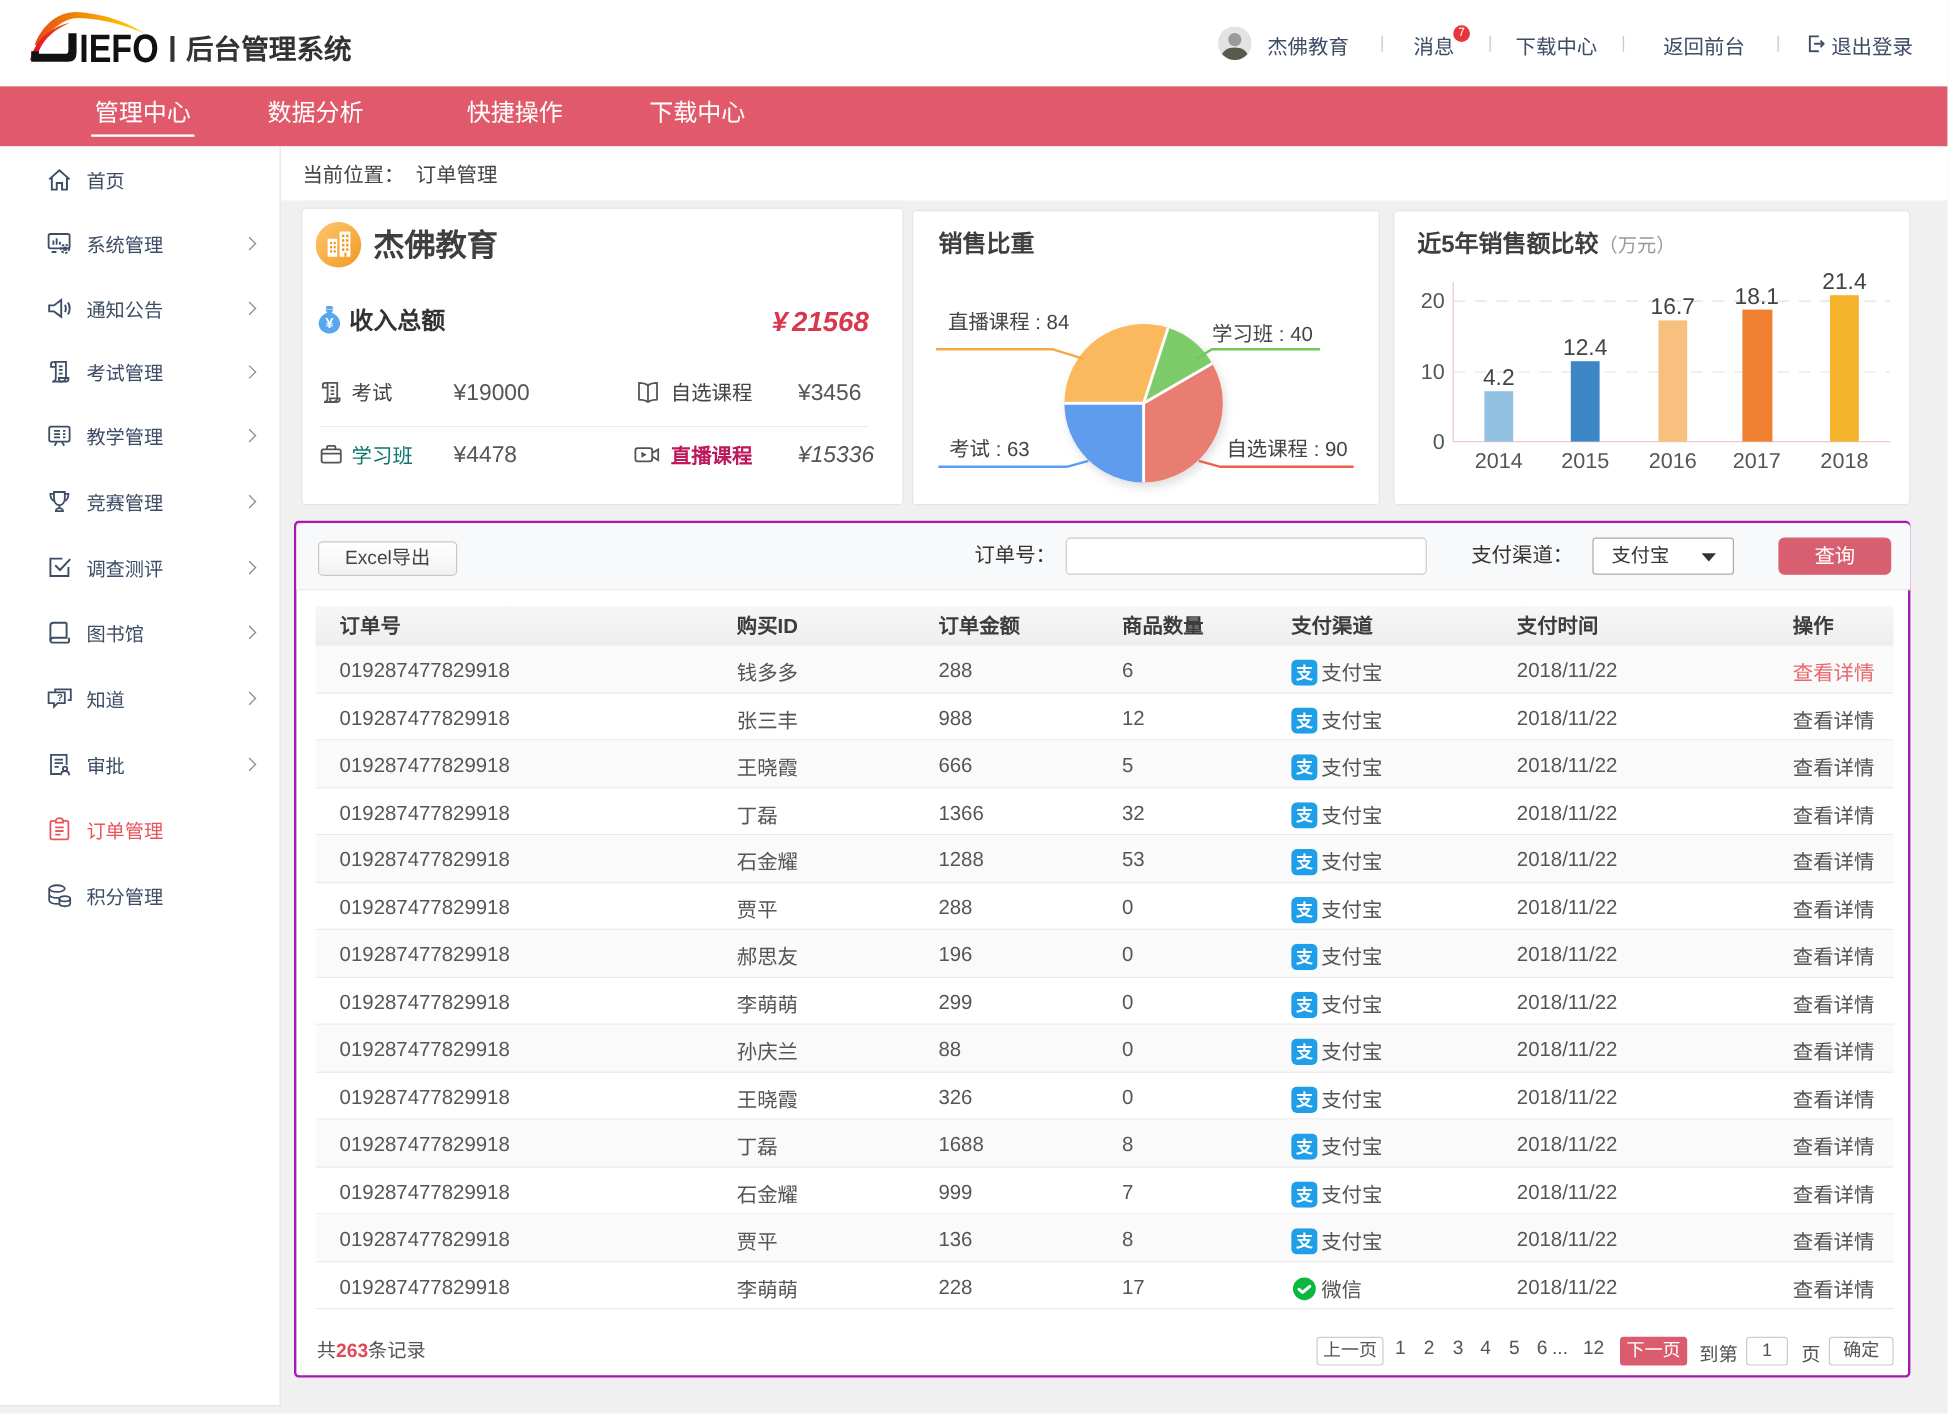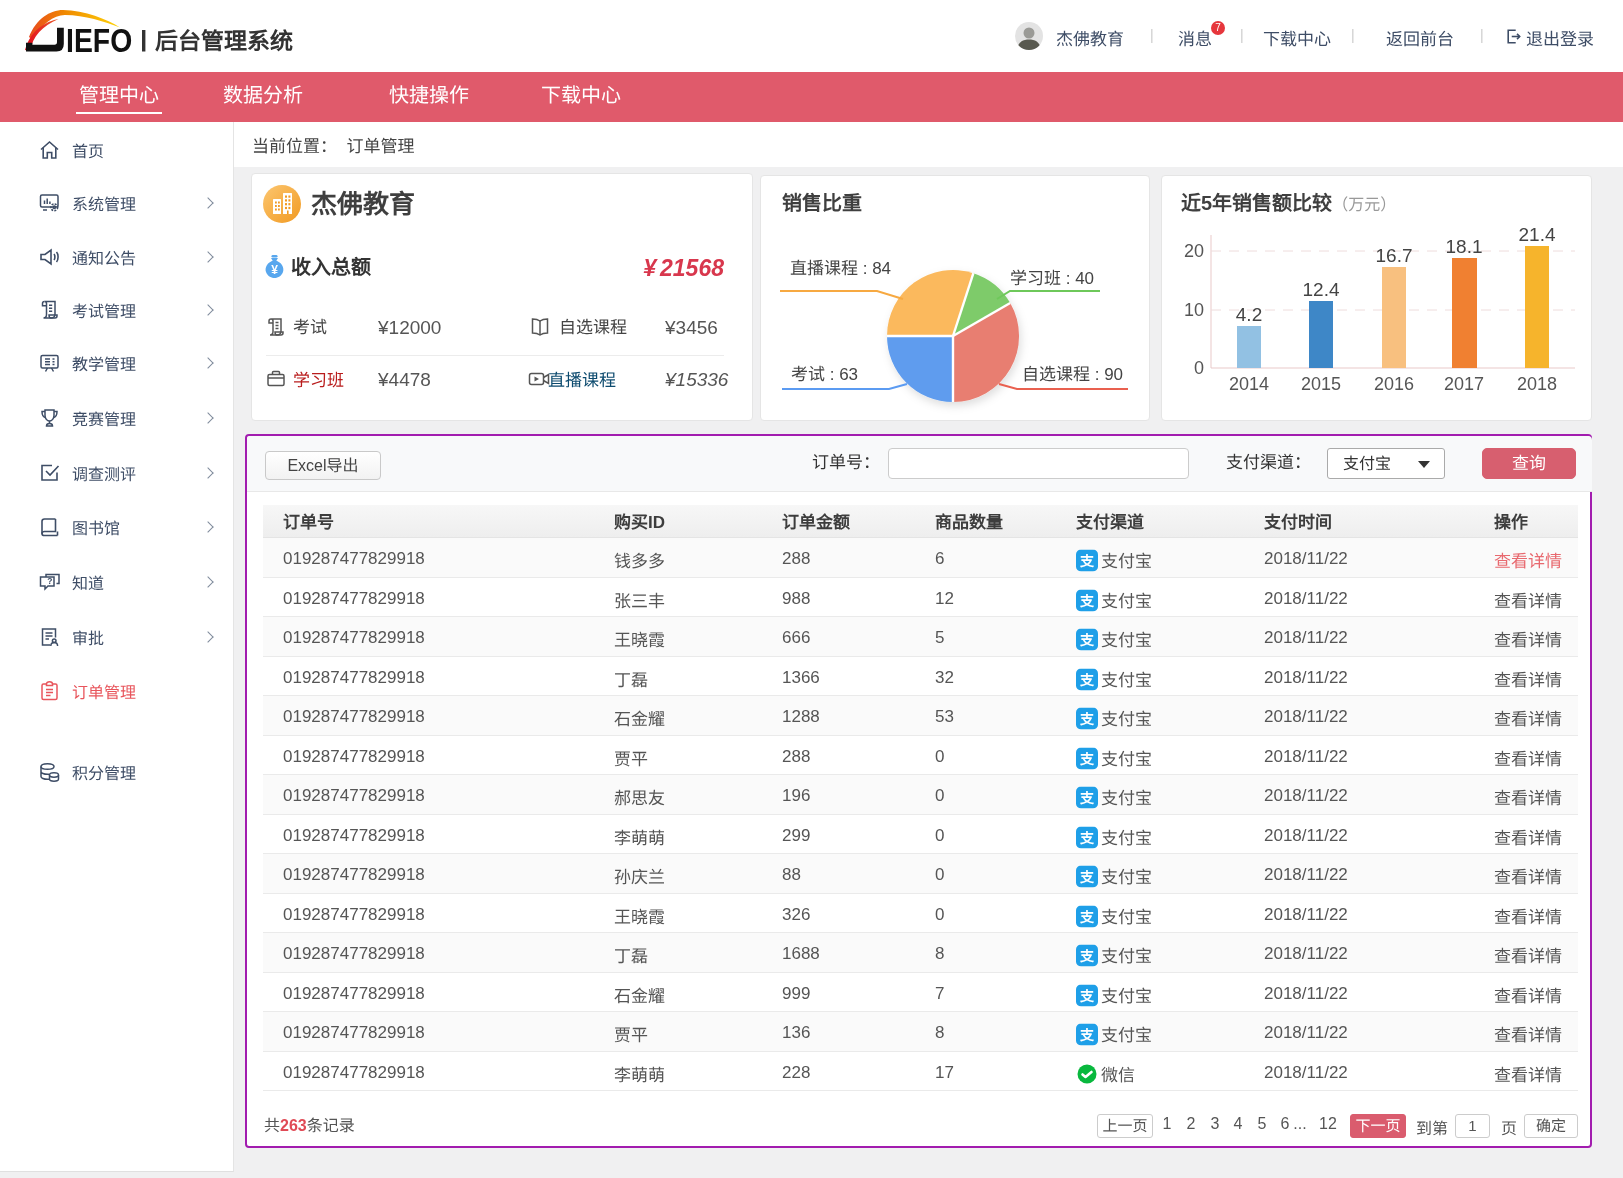--- a/index.html
+++ b/index.html
@@ -221,21 +221,21 @@
   <div class="mitem red" style="top:555px;">
       <svg class="ic" width="23" height="23" viewBox="0 0 23 23" fill="none" stroke="#e8555c" stroke-width="1.5">
         <rect x="4" y="4.5" width="15" height="15.5" rx="1.5"></rect>
         <path d="M8.5 4.5 C8.5 3.2 9.7 2.2 11.5 2.2 C13.3 2.2 14.5 3.2 14.5 4.5 L14.5 6 L8.5 6 Z" fill="#fff"></path>
         <line x1="8" y1="10" x2="15" y2="10"></line>
         <line x1="8" y1="13" x2="15" y2="13"></line>
         <line x1="8" y1="16" x2="12.5" y2="16"></line>
       </svg>
       <span class="txt">订单管理</span>
     </div>
-  <div class="mitem" style="top:636px;">
+  <div class="mitem" style="top:610px;">
       <svg class="ic" width="23" height="23" viewBox="0 0 23 23" fill="none" stroke="#3e4d66" stroke-width="1.5">
         <ellipse cx="9.5" cy="6" rx="6.5" ry="2.8"></ellipse>
         <path d="M3 6 L3 11 C3 12.5 6 13.8 9.5 13.8 C10 13.8 10.5 13.8 11 13.7 M3 11 L3 16 C3 17.5 6 18.8 9.5 18.8 C10 18.8 10.5 18.8 11 18.7"></path>
         <ellipse cx="16" cy="14.5" rx="4.5" ry="2.2"></ellipse>
         <path d="M11.5 14.5 L11.5 18.5 C11.5 19.7 13.5 20.7 16 20.7 C18.5 20.7 20.5 19.7 20.5 18.5 L20.5 14.5"></path>
       </svg>
       <span class="txt">积分管理</span>
     </div>
 </div>
 
@@ -286,40 +286,40 @@
   <div style="position:absolute;left:14px;top:181px;width:458px;height:1px;background:#ececec;"></div>
   <svg width="22" height="22" viewBox="0 0 22 22" style="position:absolute;left:13px;top:142px;" fill="none" stroke="#555" stroke-width="1.5">
     <path d="M6 3 L16 3 L16 15 C16 17 15 19 12 19 L5 19 C7 19 8 17.5 8 15.5 L8 5 C8 3.8 7.2 3 6 3 Z"></path>
     <path d="M6 3 C4.8 3 4 3.8 4 5 L4 7 L8 7"></path>
       <path d="M12 19 C10.5 19 10 17.5 10 16 L18 16 L18 17 C18 18.2 17.2 19 16 19 Z"></path>
     <line x1="10.5" y1="6.5" x2="13.5" y2="6.5"></line>
       <line x1="10.5" y1="9.5" x2="13.5" y2="9.5"></line>
       <line x1="10.5" y1="12.5" x2="13.5" y2="12.5"></line>
   </svg>
   <div style="position:absolute;left:41px;top:139px;font-size:17px;color:#444;">考试</div>
-  <div style="position:absolute;left:126px;top:143px;font-size:19px;color:#555;">¥12000</div>
+  <div style="position:absolute;left:126px;top:143px;font-size:19px;color:#555;">¥19000</div>
   <svg width="22" height="22" viewBox="0 0 22 22" style="position:absolute;left:277px;top:142px;" fill="none" stroke="#555" stroke-width="1.5">
     <path d="M11 5 C9 3.5 6.5 3 3.5 3 L3.5 17 C6.5 17 9 17.5 11 19 C13 17.5 15.5 17 18.5 17 L18.5 3 C15.5 3 13 3.5 11 5 Z"></path>
       <line x1="11" y1="5" x2="11" y2="19"></line>
   </svg>
   <div style="position:absolute;left:307px;top:139px;font-size:17px;color:#444;">自选课程</div>
   <div style="position:absolute;left:413px;top:143px;font-size:19px;color:#555;">¥3456</div>
   <svg width="22" height="22" viewBox="0 0 22 22" style="position:absolute;left:13px;top:194px;" fill="none" stroke="#555" stroke-width="1.5">
     <rect x="3" y="6.5" width="16" height="11" rx="1.5"></rect>
       <path d="M7.5 6.5 L7.5 4.5 C7.5 3.9 7.9 3.5 8.5 3.5 L13.5 3.5 C14.1 3.5 14.5 3.9 14.5 4.5 L14.5 6.5"></path>
       <line x1="3" y1="10" x2="19" y2="10"></line>
   </svg>
-  <div style="position:absolute;left:41px;top:192px;font-size:17px;color:#b91c1c;">学习班</div>
+  <div style="position:absolute;left:41px;top:192px;font-size:17px;color:#0f766e;">学习班</div>
   <div style="position:absolute;left:126px;top:195px;font-size:19px;color:#555;">¥4478</div>
   <svg width="24" height="22" viewBox="0 0 24 22" style="position:absolute;left:275px;top:194px;" fill="none" stroke="#555" stroke-width="1.5">
     <rect x="2.5" y="5.5" width="14" height="11" rx="2"></rect>
       <path d="M16.5 9.5 L21.5 6.5 L21.5 15.5 L16.5 12.5"></path>
       <path d="M7.5 8.5 L12 11 L7.5 13.5 Z" fill="#555" stroke="none"></path>
   </svg>
-  <div style="position:absolute;left:296px;top:192px;font-size:17px;color:#0c4a6e;">直播课程</div>
+  <div style="position:absolute;left:307px;top:192px;font-size:17px;color:#be185d;font-weight:bold;">直播课程</div>
   <div style="position:absolute;left:413px;top:195px;font-size:19px;color:#555;font-style:italic;">¥15336</div>
 </div>
 <div id="card2" class="card">
   <svg width="390" height="246" viewBox="0 0 390 246" style="position:absolute;left:0;top:-2px;">
     <defs>
         <filter id="psh" x="-30%" y="-30%" width="160%" height="160%">
           <feDropShadow dx="2" dy="4" stdDeviation="4" flood-color="#000" flood-opacity="0.13"></feDropShadow>
         </filter>
       </defs>
     <g filter="url(#psh)">

